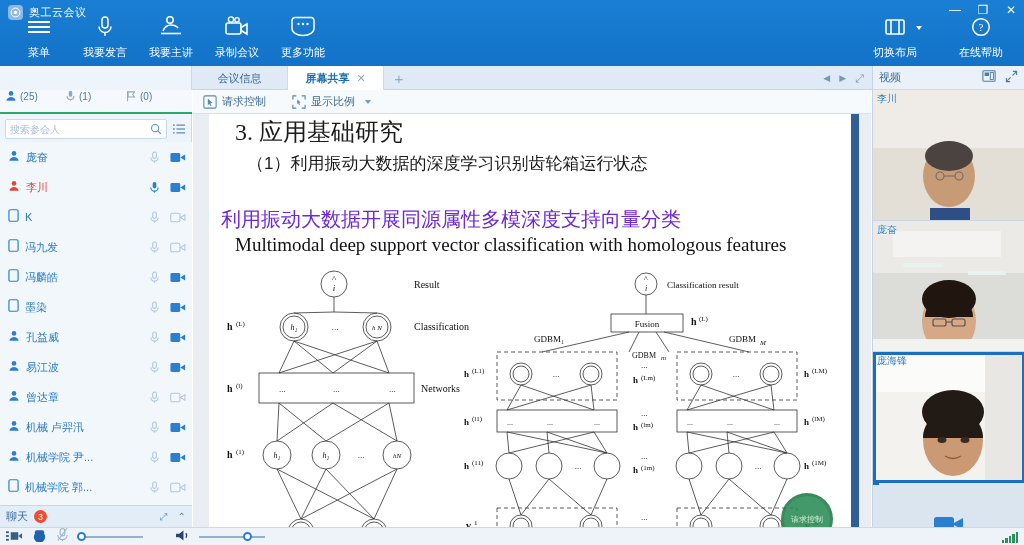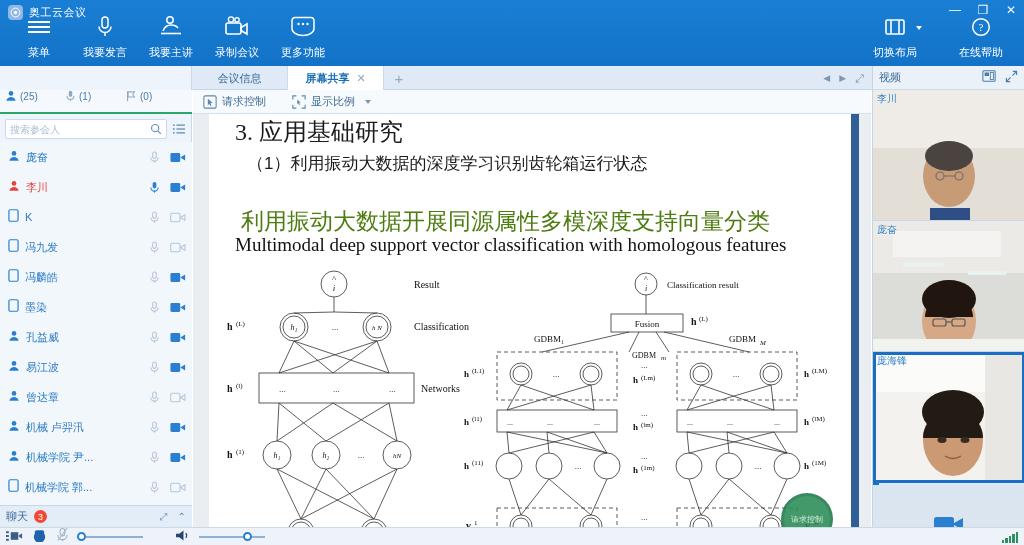--- a/index.html
+++ b/index.html
@@ -193,22 +193,22 @@
   }
   .slide-h1 {
     position: absolute; left: 26px; top: 2px;
     font-family: "Liberation Serif", serif; font-size: 24px; color: #1b1b1b;
   }
   .slide-h2 {
     position: absolute; left: 38px; top: 38px;
     font-family: Liberation Sans, sans-serif; font-size: 17px; color: #1b1b1b;
   }
   .slide-p1 {
-    position: absolute; left: 32px; top: 92px;
-    font-family: "Liberation Serif", serif; font-size: 23px; color: #4d7c0f;
+    position: absolute; left: 12px; top: 92px;
+    font-family: "Liberation Serif", serif; font-size: 20px; color: #6d28d9;
   }
   .slide-p2 {
     position: absolute; left: 26px; top: 120px; width: 600px;
     font-family: "Liberation Serif", serif; font-size: 19px; color: #121212;
     line-height: 1.12;
   }
   .fig { position: absolute; left: 0; top: 156px; width: 650px; height: 275px; }
   .fig svg { display: block; }
   .seal {
     position: absolute; right: 18px; bottom: 0px;

